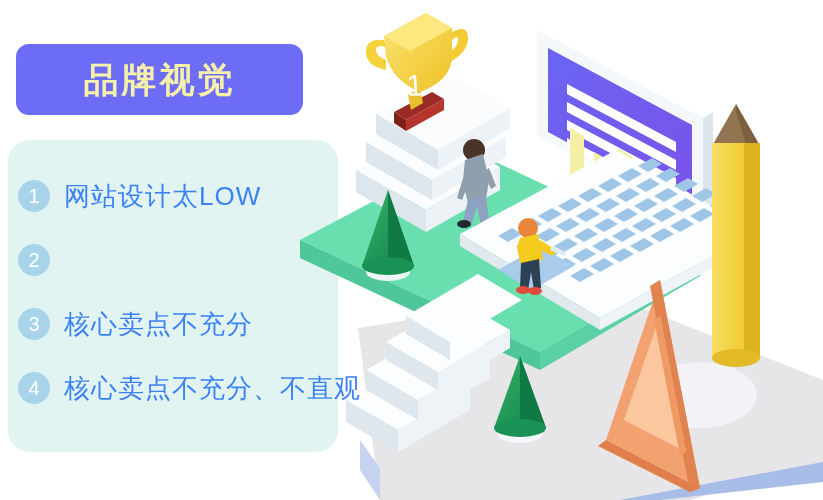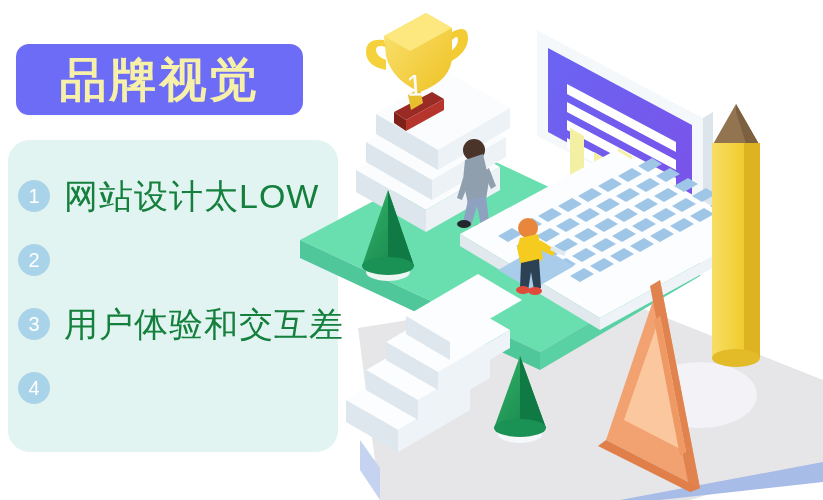--- a/index.html
+++ b/index.html
@@ -36,21 +36,21 @@
     left:16px;top:44px;
     width:287px;height:71px;
     background:#6d6cf6;
     border-radius:13px;
     display:flex;align-items:center;justify-content:center;
     z-index:6;
     box-shadow:0 1px 2px rgba(0,0,0,.04);
   }
   .title-badge-text{
     color:#f6f0a9;
-    font-size:47px;
+    font-size:35px;
     letter-spacing:3px;
     font-weight:700;
     line-height:1;
   }
 
   
   .issue-list{
     position:absolute;
     left:18px;top:172px;
     width:420px;
@@ -67,22 +67,22 @@
     width:32px;height:32px;
     border-radius:50%;
     background:#a9d3e9;
     color:#ffffff;
     font-size:20px;
     display:flex;align-items:center;justify-content:center;
     line-height:1;
   }
   .issue-text{
     margin-left:14px;
-    font-size:34px;
-    color:#15803d;
+    font-size:26px;
+    color:#3b82f6;
     letter-spacing:1px;
     white-space:nowrap;
     line-height:1;
   }
 
   
   .illus{
     position:absolute;
     left:0;top:0;
     width:823px;height:500px;
@@ -324,20 +324,21 @@
   <ul class="issue-list">
     <li class="issue-item">
       <span class="issue-num">1</span>
       <span class="issue-text">网站设计太LOW</span>
     </li>
     <li class="issue-item">
       <span class="issue-num">2</span>
     </li>
     <li class="issue-item">
       <span class="issue-num">3</span>
-      <span class="issue-text">用户体验和交互差</span>
+      <span class="issue-text">核心卖点不充分</span>
     </li>
     <li class="issue-item">
       <span class="issue-num">4</span>
+      <span class="issue-text">核心卖点不充分、不直观</span>
     </li>
   </ul>
 
 </div>
 
 </body></html>

